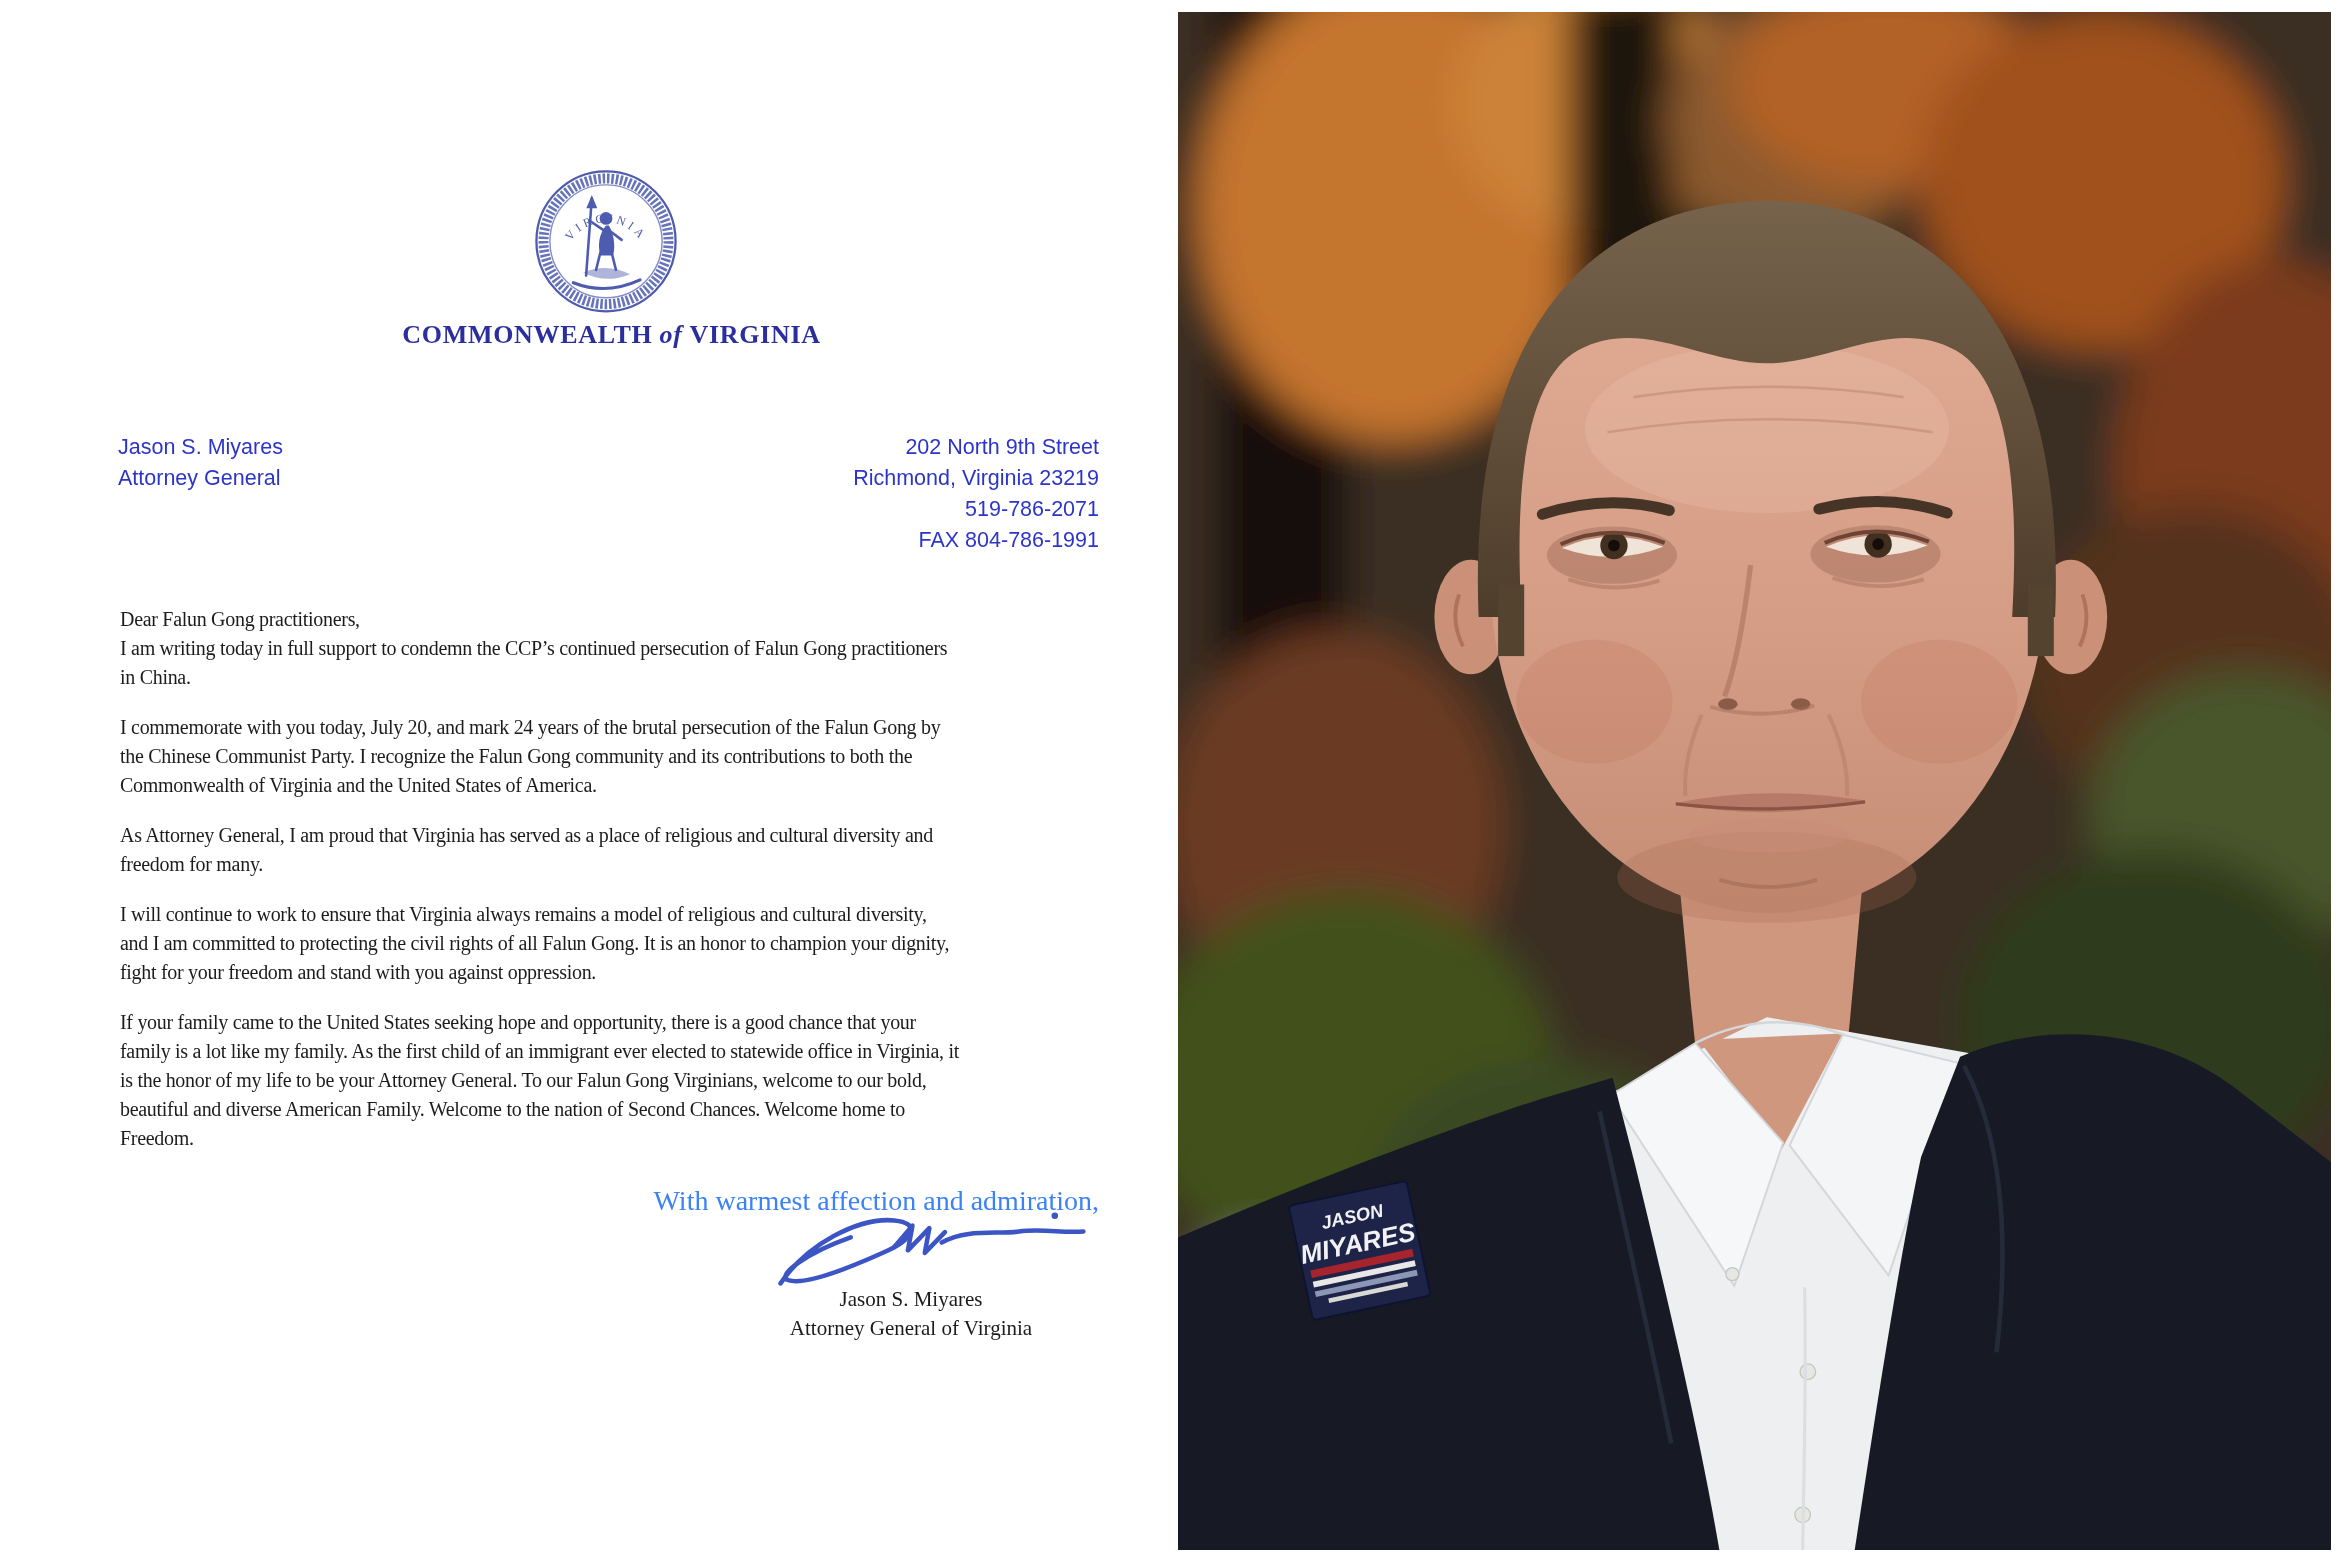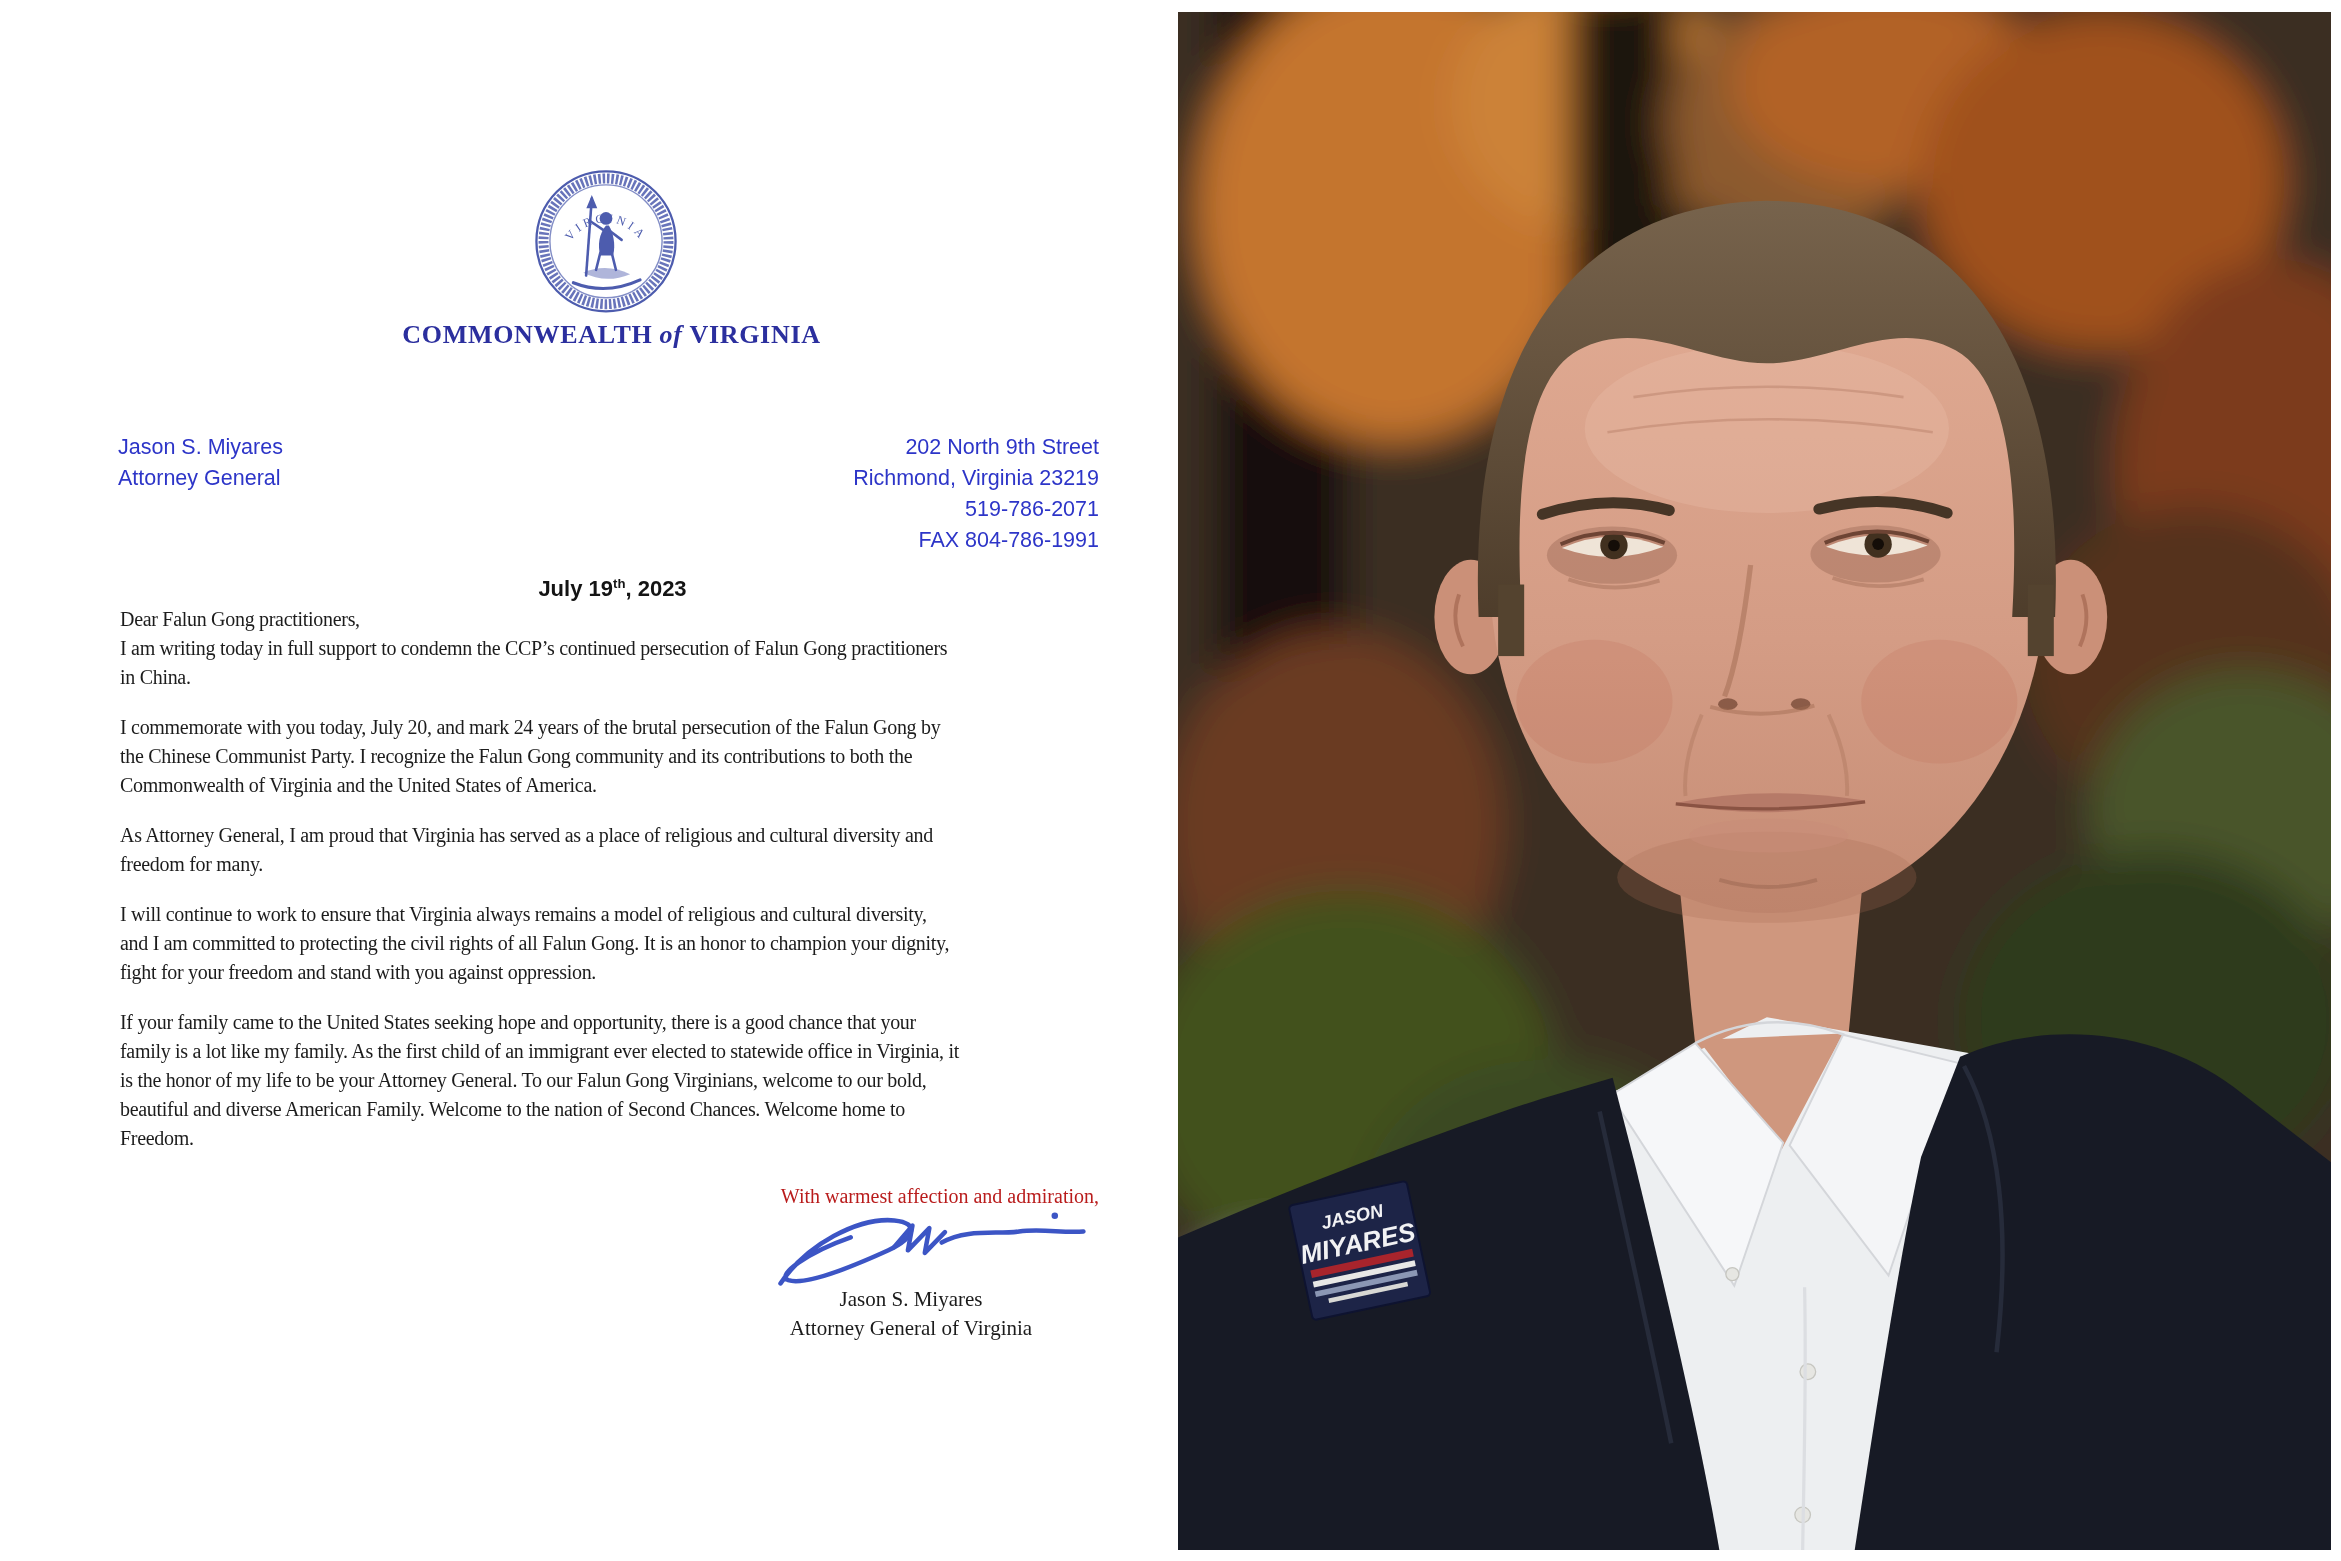--- a/index.html
+++ b/index.html
@@ -35,21 +35,21 @@
   }
   .date-line sup{font-size:60%;vertical-align:super;}
   .body-text{
     position:absolute;left:120px;top:605px;width:1067px;
     font-size:20px;line-height:29px;color:#1c1c1c;letter-spacing:-0.3px;
   }
   .body-text p{margin:0;white-space:pre-line;}
   .body-text p.par{margin-bottom:21px;}
   .valediction{
     position:absolute;left:118px;top:1185px;width:981px;text-align:right;
-    font-size:20px;color:#b91c1c;
+    font-size:28px;color:#3b82f6;
   }
   .signature-svg{position:absolute;left:761px;top:1205px;width:338px;height:101px;}
   .signer-block{
     position:absolute;left:729px;top:1285px;width:364px;text-align:center;
     font-size:21px;line-height:29px;color:#1b1b1b;
   }
   
   .photo{
     position:absolute;left:1178px;top:11.7px;width:1153px;height:1538px;
     overflow:hidden;background:#2e241a;
@@ -96,23 +96,20 @@
     <div>Attorney General</div>
   </div>
 
   <div class="contact-block">
     <div>202 North 9th Street</div>
     <div>Richmond, Virginia 23219</div>
     <div>519-786-2071</div>
     <div>FAX 804-786-1991</div>
   </div>
 
-  <div class="date-line">
-    <span>July 19</span><sup>th</sup><span>, 2023</span>
-  </div>
 
   <div class="body-text">
     <p class="salutation">Dear Falun Gong practitioners,</p>
     <p class="par">I am writing today in full support to condemn the CCP’s continued persecution of Falun Gong practitioners
 in China.</p>
     <p class="par">I commemorate with you today, July 20, and mark 24 years of the brutal persecution of the Falun Gong by
 the Chinese Communist Party. I recognize the Falun Gong community and its contributions to both the
 Commonwealth of Virginia and the United States of America.</p>
     <p class="par">As Attorney General, I am proud that Virginia has served as a place of religious and cultural diversity and
 freedom for many.</p>

